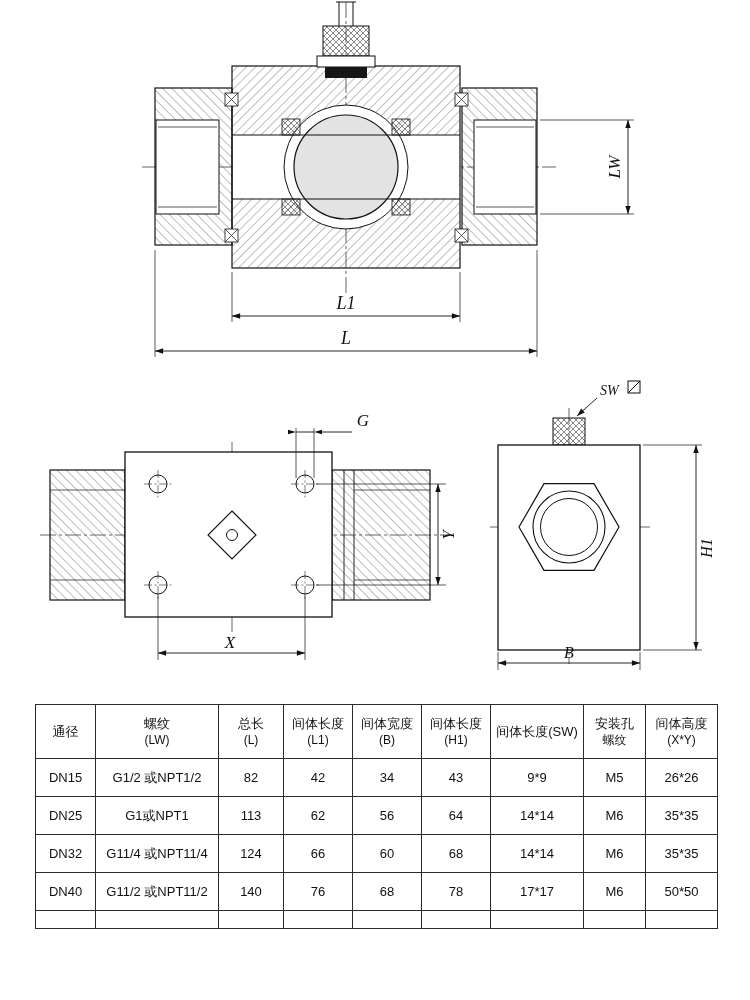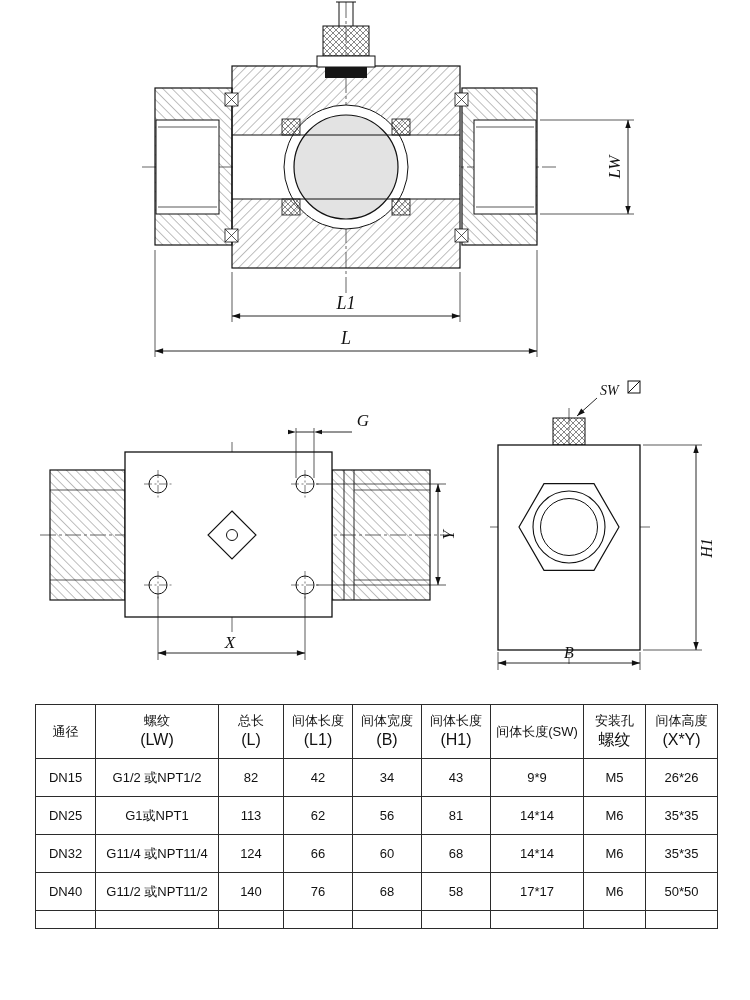--- a/index.html
+++ b/index.html
@@ -15,21 +15,21 @@
   .dim { stroke:#111; stroke-width:0.9; fill:none; }
   .ol  { stroke:#111; fill:none; }
 
   
   .spec-table { border-collapse:collapse; table-layout:fixed; width:682px;
                 margin:10px 0 0 35px; }
   .spec-table th, .spec-table td { border:1px solid #2b2b2b; text-align:center;
                 vertical-align:middle; font-weight:normal; }
   .spec-table th { height:54px; font-size:13px; line-height:1.35; }
   .spec-table td { height:38px; font-size:13px; }
-  .spec-table .h2 { font-size:16px; }
+  .spec-table .h2 { font-size:12px; }
   .partial-row td { height:18px; }
 </style>
 </head>
 <body>
 
 <div class="page">
 
 <svg width="750" height="690" viewBox="0 0 750 690">
   <defs>
     <pattern id="h45" patternUnits="userSpaceOnUse" width="6.5" height="6.5" patternTransform="rotate(45)">
@@ -286,21 +286,21 @@
           <td>9*9</td>
           <td>M5</td>
           <td>26*26</td>
         </tr>
         <tr>
           <td>DN25</td>
           <td>G1或NPT1</td>
           <td>113</td>
           <td>62</td>
           <td>56</td>
-          <td>81</td>
+          <td>64</td>
           <td>14*14</td>
           <td>M6</td>
           <td>35*35</td>
         </tr>
         <tr>
           <td>DN32</td>
           <td>G11/4 或NPT11/4</td>
           <td>124</td>
           <td>66</td>
           <td>60</td>
@@ -308,21 +308,21 @@
           <td>14*14</td>
           <td>M6</td>
           <td>35*35</td>
         </tr>
         <tr>
           <td>DN40</td>
           <td>G11/2 或NPT11/2</td>
           <td>140</td>
           <td>76</td>
           <td>68</td>
-          <td>58</td>
+          <td>78</td>
           <td>17*17</td>
           <td>M6</td>
           <td>50*50</td>
         </tr>
       </tbody>
   <tbody>
     <tr class="partial-row">
       <td></td>
           <td></td>
           <td></td>

